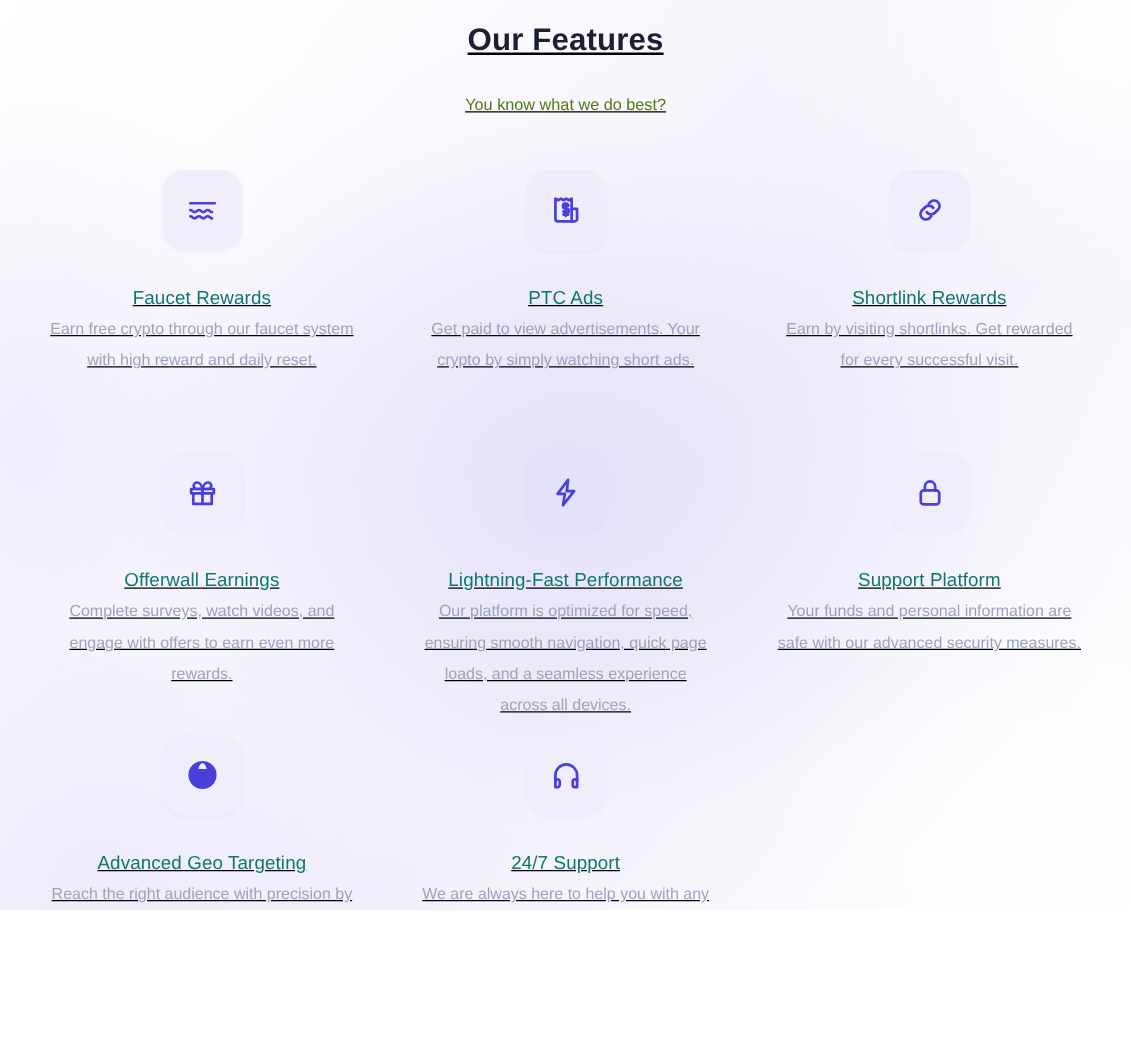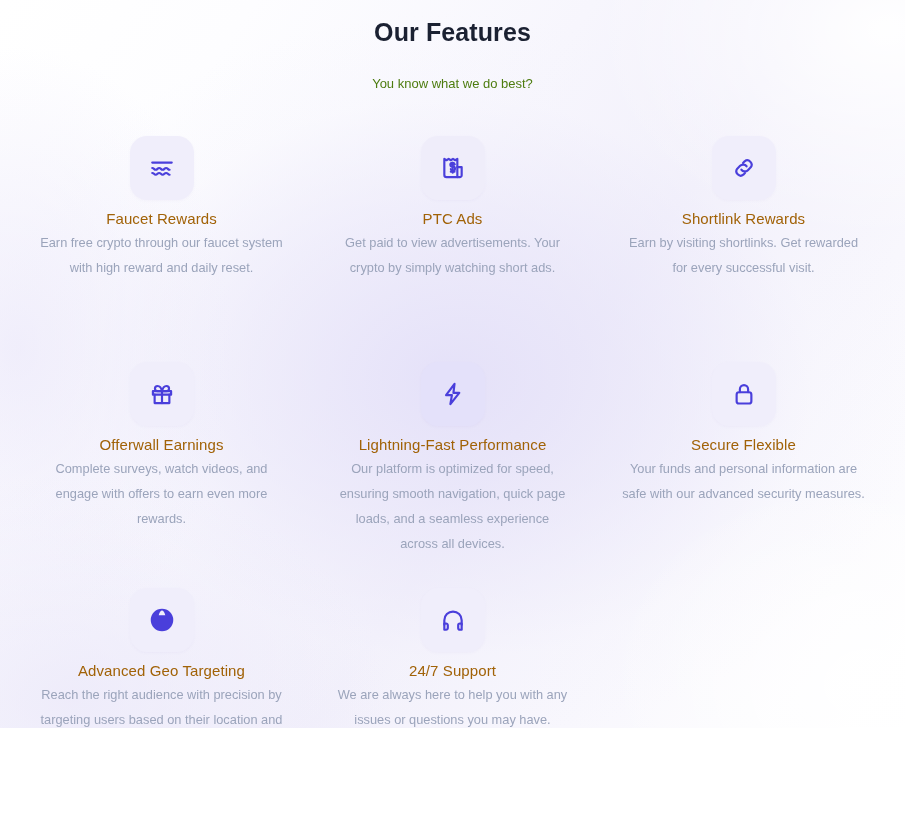--- a/index.html
+++ b/index.html
@@ -17,20 +17,21 @@
     -webkit-font-smoothing: antialiased;
   }
 
   
   .page {
     position: relative;
     width: 905px;
     height: 728px;
     overflow: hidden;
     background: #fcfbfe;
+    text-decoration: underline;
   }
   .bg-layer {
     position: absolute;
     inset: 0;
     pointer-events: none;
   }
   .bg-diag {
     background: linear-gradient(125deg,
         #ffffff 0%,
         #fdfdff 18%,
@@ -135,24 +136,24 @@
     stroke-width: 2;
     stroke-linecap: round;
     stroke-linejoin: round;
   }
   .icon-tile svg.solid {
     fill: #4a3fdb;
     stroke: none;
   }
 
   .feature-title {
-    margin-top: 8px;
+    margin-top: 28px;
     font-size: 15px;
     font-weight: 400;
-    color: #a16207;
+    color: #0f766e;
     line-height: 22px;
     letter-spacing: 0.1px;
   }
 
   .feature-desc {
     margin-top: 0;
     font-size: 12.8px;
     font-weight: 400;
     color: #9ba4bb;
     line-height: 25px;
@@ -242,21 +243,21 @@
         <div class="feature-desc">Our platform is optimized for speed, ensuring smooth navigation, quick page loads, and a seamless experience across all devices.</div>
       </div>
 
       <div class="feature-card">
         <div class="icon-tile">
           <svg viewBox="0 0 24 24" aria-hidden="true">
             <rect x="5.2" y="10.4" width="13.6" height="10.4" rx="2.2"></rect>
             <path d="M8.2 10.4V7.6a3.8 3.8 0 0 1 7.6 0v2.8"></path>
           </svg>
         </div>
-        <div class="feature-title">Secure Flexible</div>
+        <div class="feature-title">Support Platform</div>
         <div class="feature-desc">Your funds and personal information are safe with our advanced security measures.</div>
       </div>
 
 
       <div class="feature-card">
         <div class="icon-tile">
           <svg viewBox="0 0 24 24" class="solid" aria-hidden="true">
             <path d="M12 1.6a10.4 10.4 0 1 0 0 20.8 10.4 10.4 0 0 0 0-20.8zm0 1.6c1.1 0 2.4 1.6 3.05 4.3H8.95C9.6 4.8 10.9 3.2 12 3.2zM7.4 7.5a13.3 13.3 0 0 1 1.3-3.6A8.9 8.9 0 0 0 5.2 7.5zm7.9-3.6a13.3 13.3 0 0 1 1.3 3.6h2.2a8.9 8.9 0 0 0-3.5-3.6zM4.2 9.1a8.8 8.8 0 0 0-.55 2.1h3.5c.04-.72.11-1.43.22-2.1zm4.75 0c-.12.67-.2 1.38-.24 2.1h6.58c-.04-.72-.12-1.43-.24-2.1zm8.1 0c.11.67.18 1.38.22 2.1h3.5a8.8 8.8 0 0 0-.55-2.1zM3.65 12.8c.08.73.25 1.43.5 2.1h3.2a20 20 0 0 1-.2-2.1zm5.1 0c.04.72.11 1.43.22 2.1h6.06c.11-.67.18-1.38.22-2.1zm8.1 0a20 20 0 0 1-.2 2.1h3.2c.25-.67.42-1.37.5-2.1zM5.1 16.5a8.9 8.9 0 0 0 3.6 3.6 13.3 13.3 0 0 1-1.3-3.6zm4 0c.65 2.7 1.95 4.3 2.9 4.3s2.25-1.6 2.9-4.3zm7.5 0a13.3 13.3 0 0 1-1.3 3.6 8.9 8.9 0 0 0 3.6-3.6z"></path>
           </svg>
         </div>

